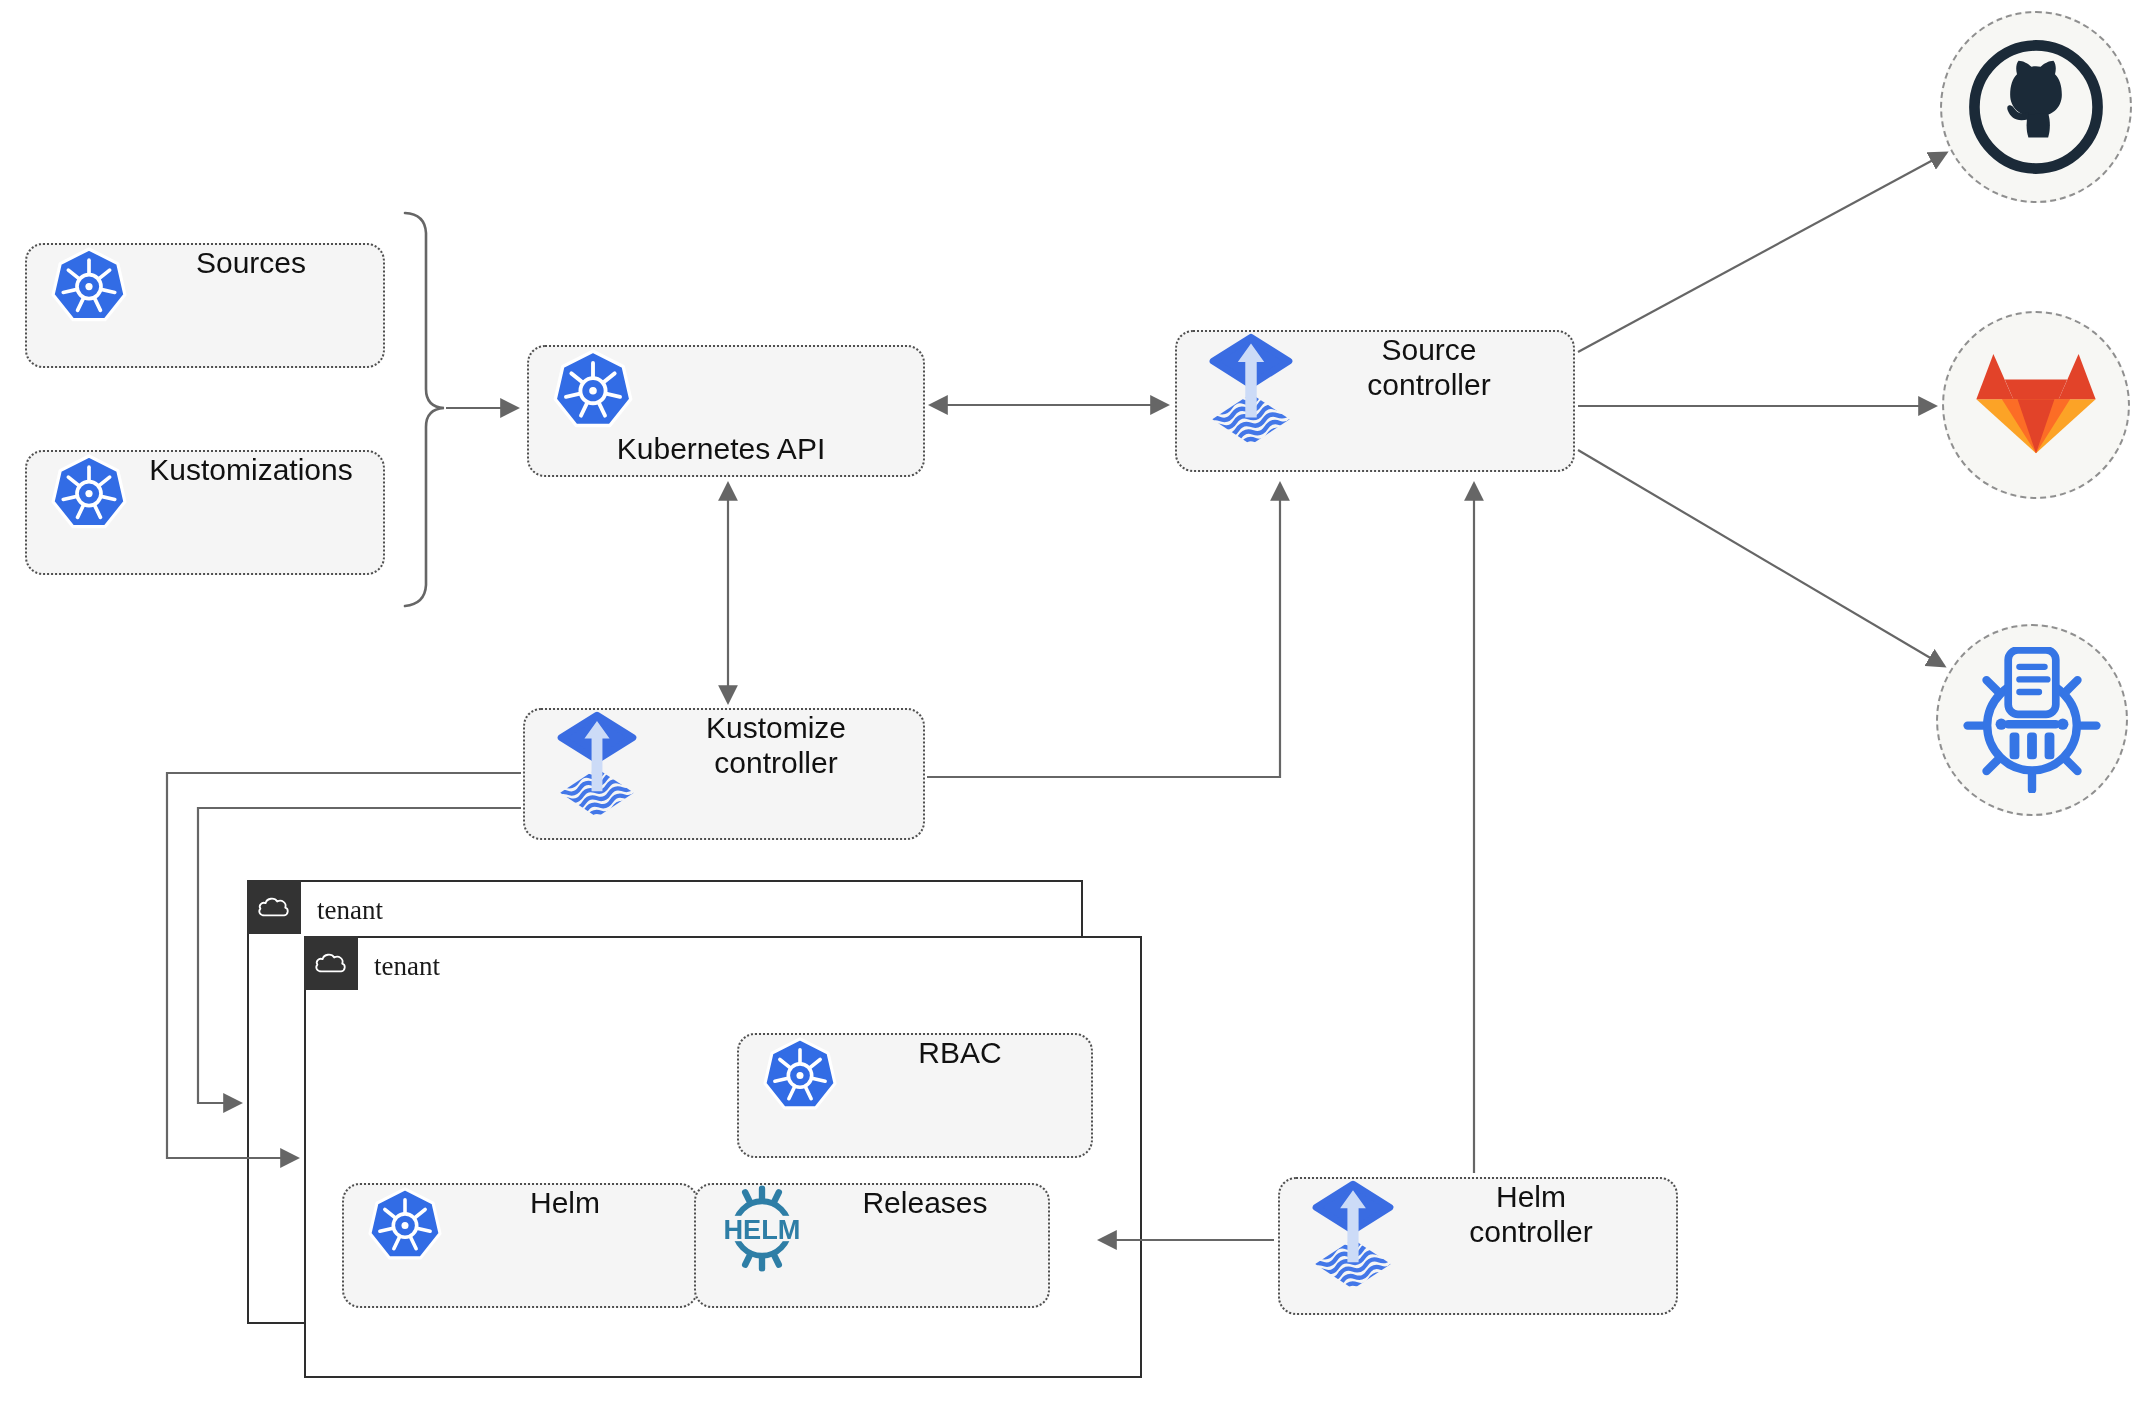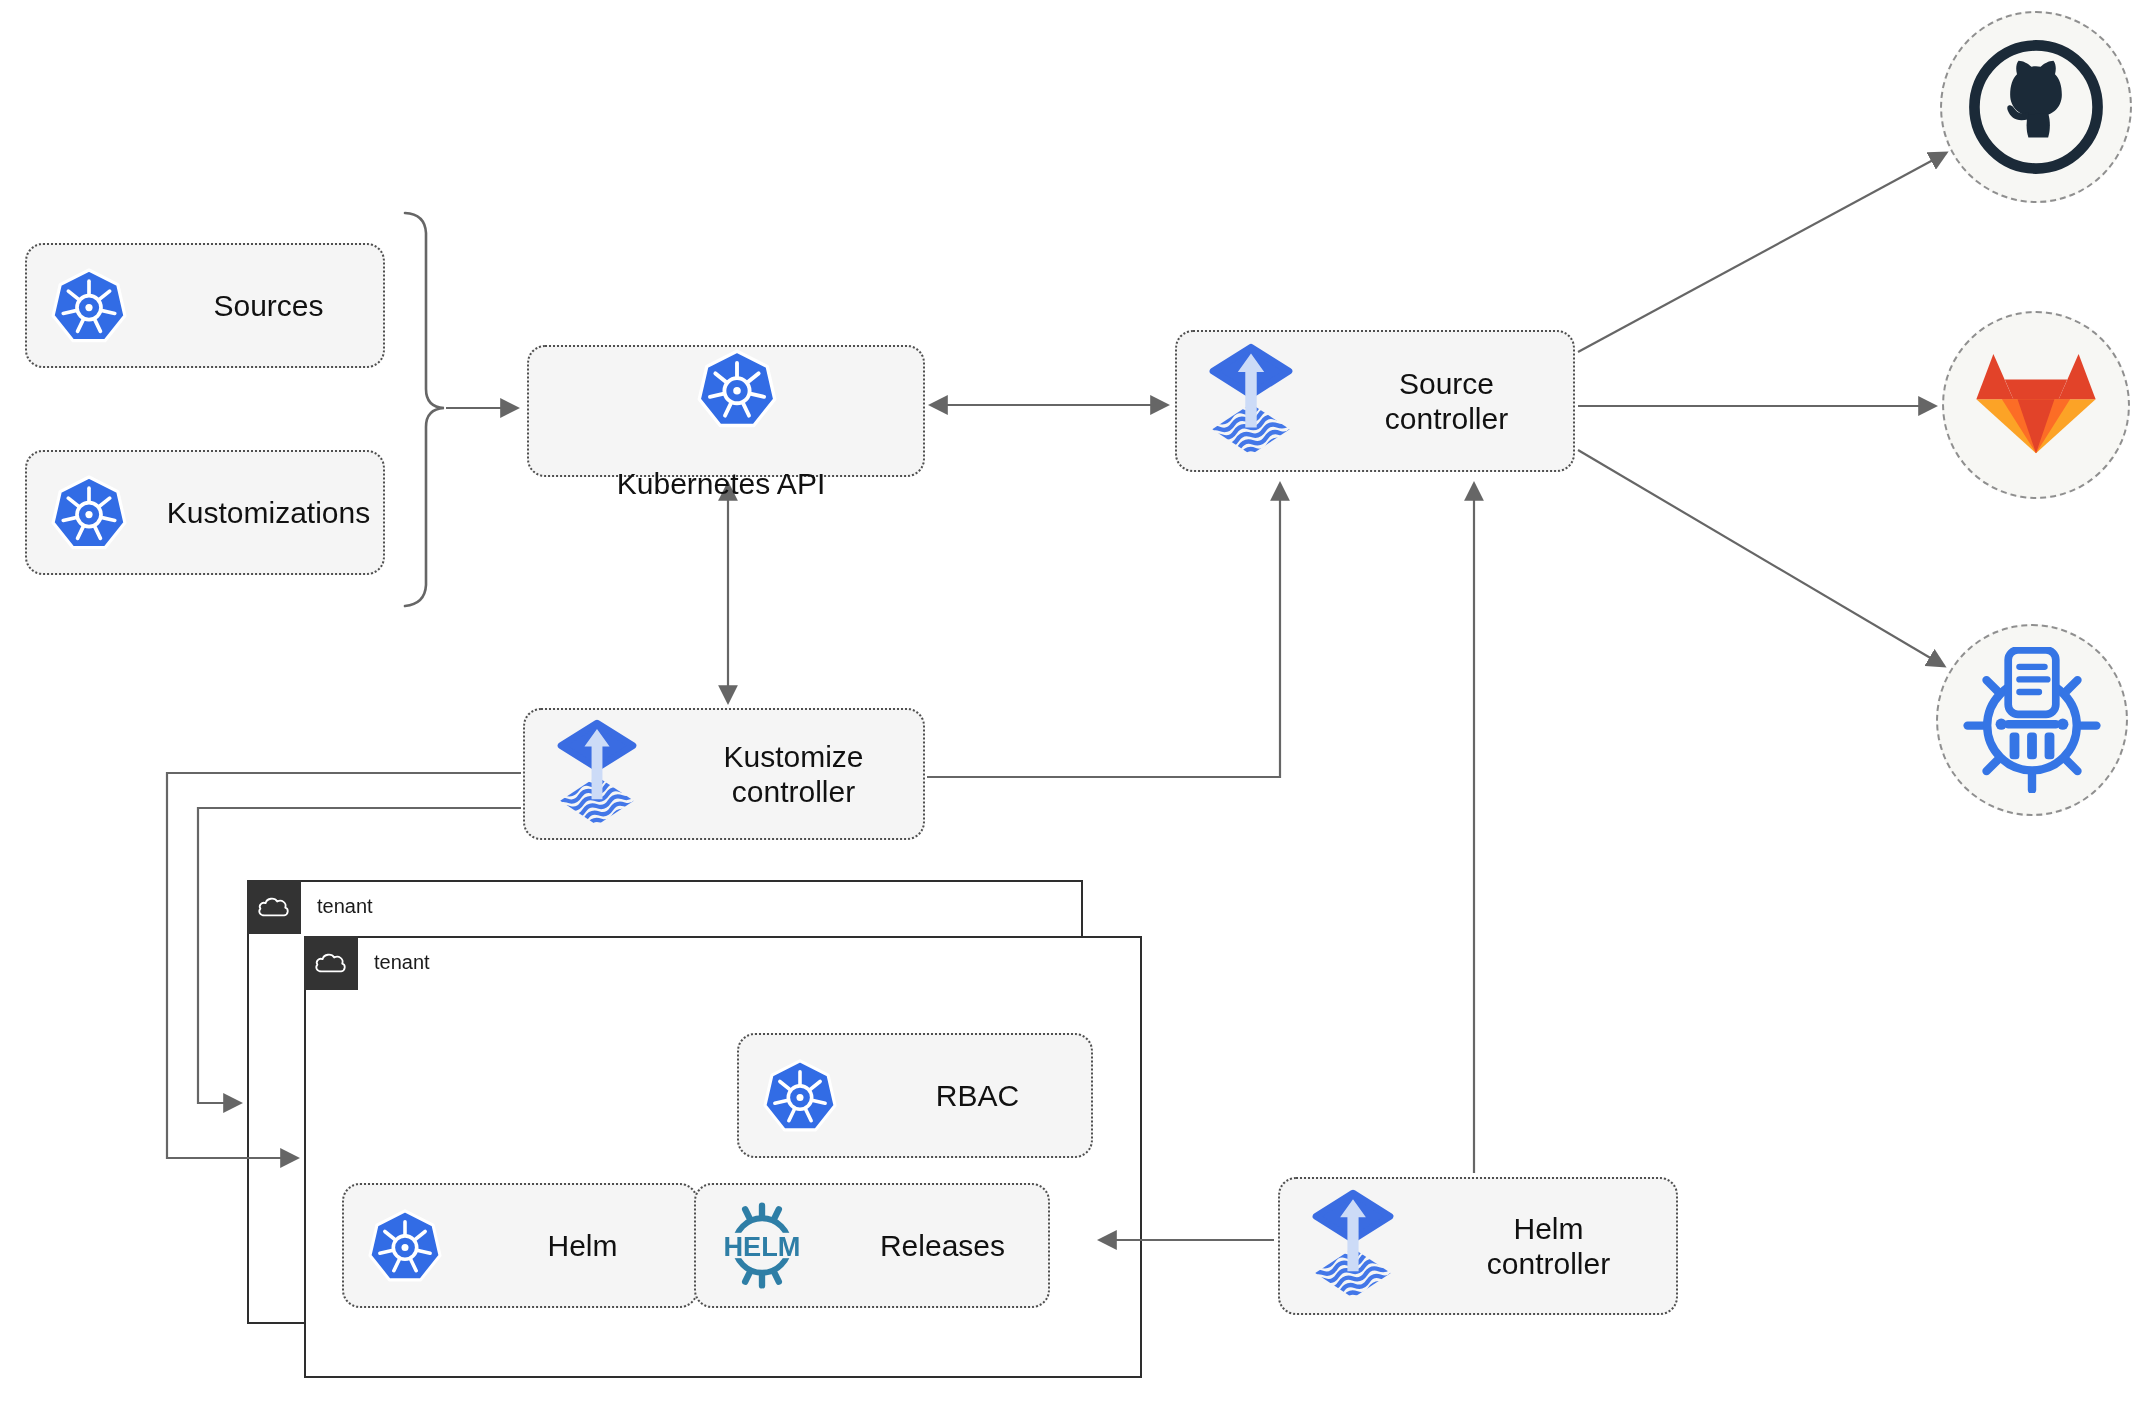--- a/index.html
+++ b/index.html
@@ -5,42 +5,42 @@
   html,body{margin:0;padding:0;background:#fff;}
   .canvas{
     position:relative;width:2144px;height:1407px;background:#ffffff;
     font-family:"Liberation Sans",sans-serif;color:var(--text-dark,#111);
     overflow:hidden;
   }
   
   .connectors{position:absolute;left:0;top:0;z-index:2;pointer-events:none;}
   
   .nodebox{
-    position:absolute;z-index:3;display:flex;align-items:center;
+    position:absolute;z-index:3;display:flex;
     background:var(--nodebox-bg,#f5f5f5);
     border:2px dotted var(--nodebox-border,#4f4f4f);
-    border-radius:18px;box-sizing:border-box;gap:35px;
+    border-radius:18px;box-sizing:border-box;
   }
   .nodebox .icon{flex:0 0 auto;margin-left:22px;}
   .nodebox .label{
     flex:1;text-align:center;font-size:30px;line-height:1.18;
     color:var(--text-dark,#111);padding-right:10px;word-wrap:break-word;
   }
   .label .narrow{display:inline-block;max-width:160px;}
   
   .tenant{
     position:absolute;z-index:1;background:#ffffff;
     border:2.5px solid var(--tenant-border,#2e2e2e);box-sizing:border-box;
   }
   .tenant-header{
     position:absolute;left:-2.5px;top:-2.5px;width:54px;height:54px;
     background:var(--tenant-header-bg,#333);display:flex;align-items:center;justify-content:center;
   }
   .tenant-label{
-    position:absolute;left:68px;top:13px;font-size:20px;color:#1a1a1a;
+    position:absolute;left:68px;top:13px;font-size:27px;color:#1a1a1a;font-family:Liberation Serif, serif;
   }
   
   .endpoint{
     position:absolute;z-index:3;border-radius:50%;
     background:var(--endpoint-bg,#f7f7f4);
     border:2.5px dashed var(--endpoint-border,#8f8f8f);
     display:flex;align-items:center;justify-content:center;box-sizing:border-box;
   }
   .hidden-defs{position:absolute;width:0;height:0;overflow:hidden;}
 </style>

